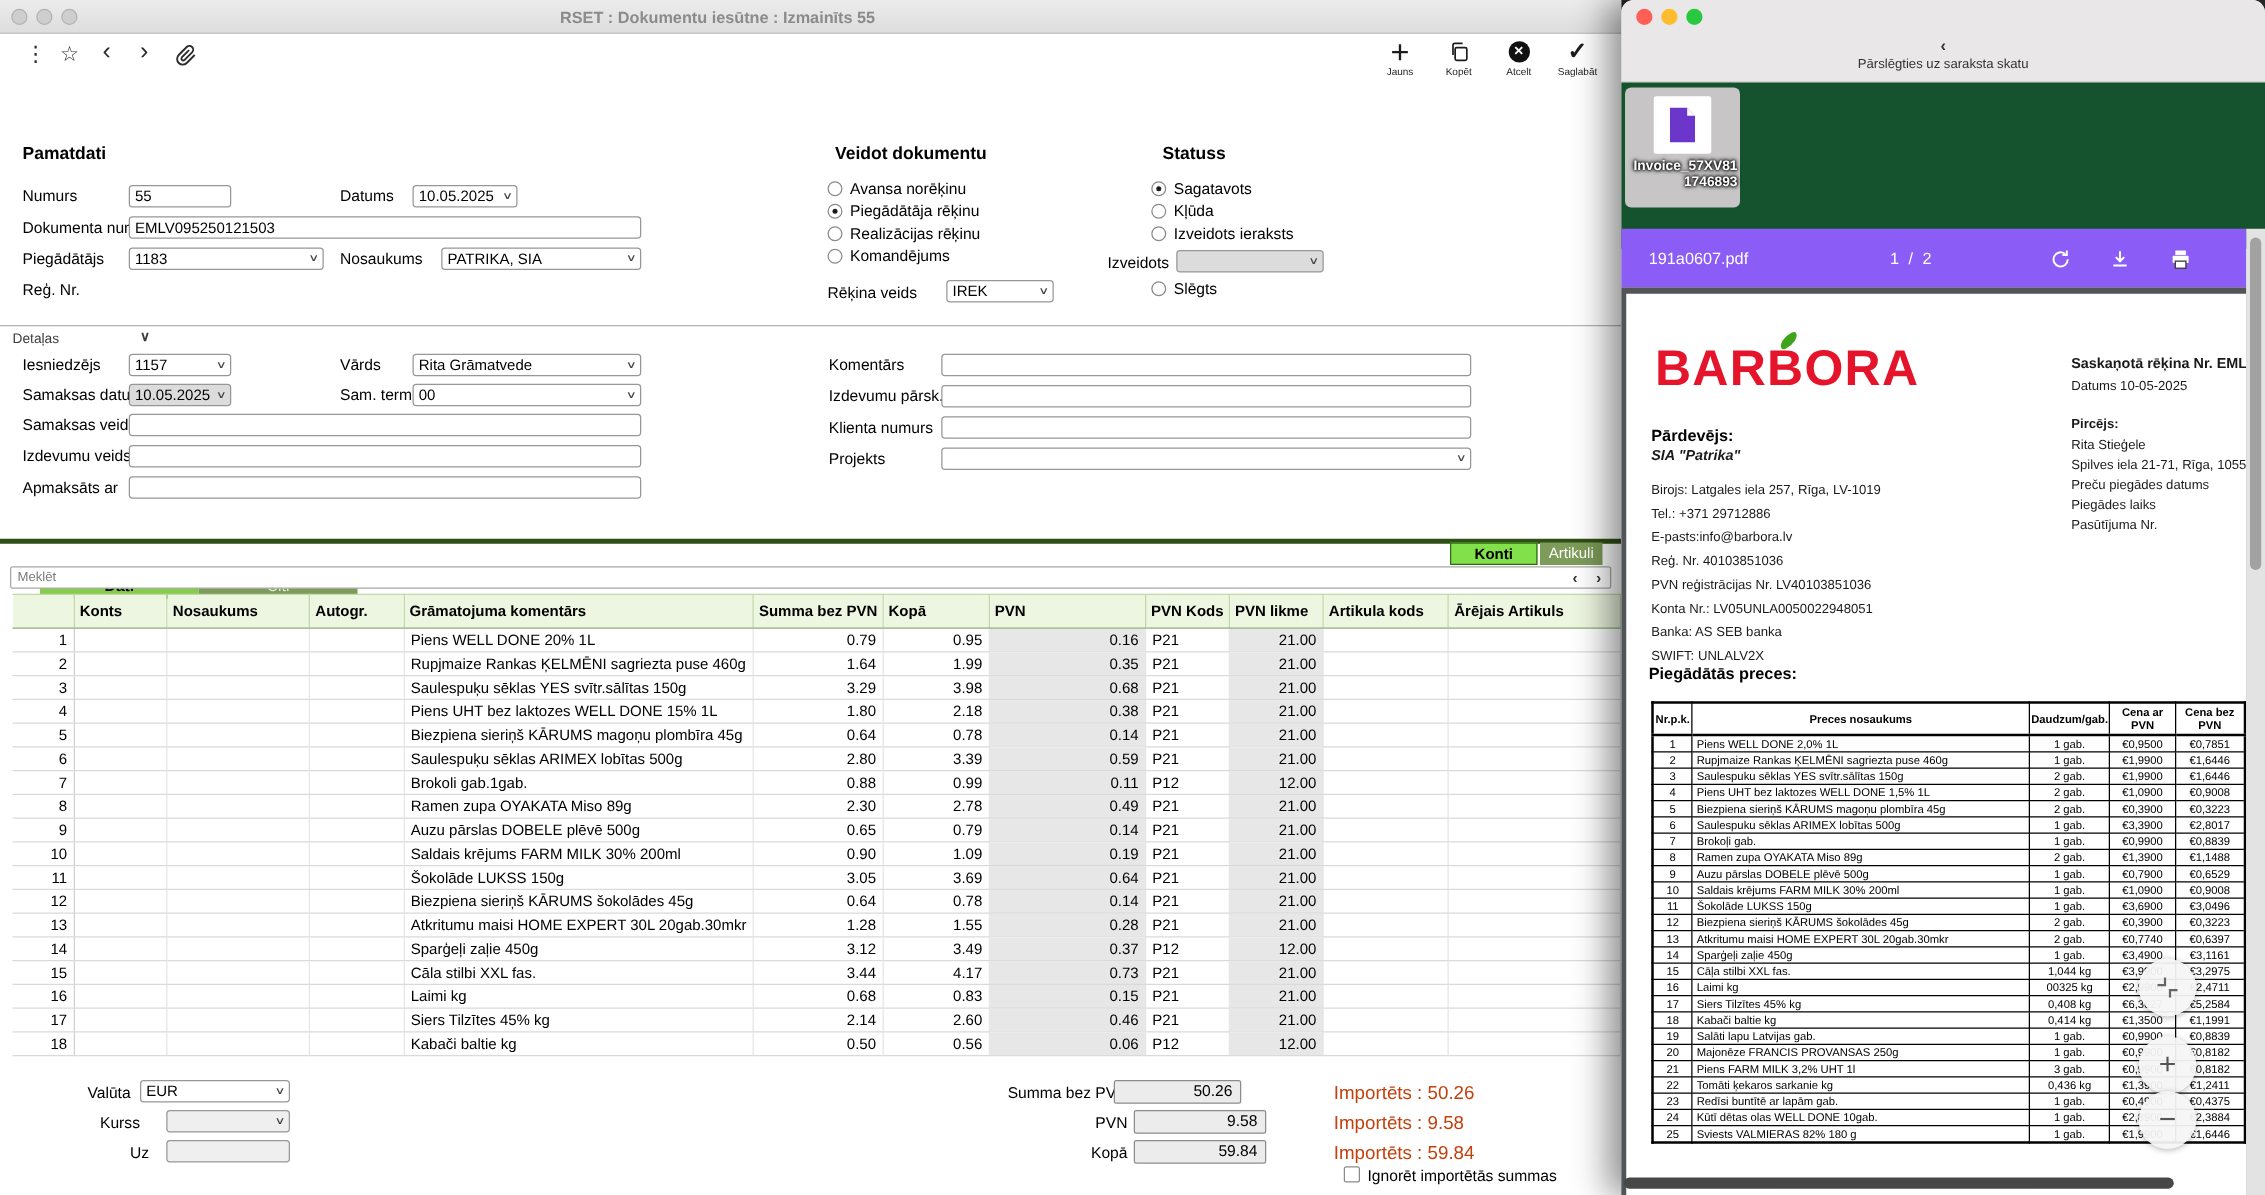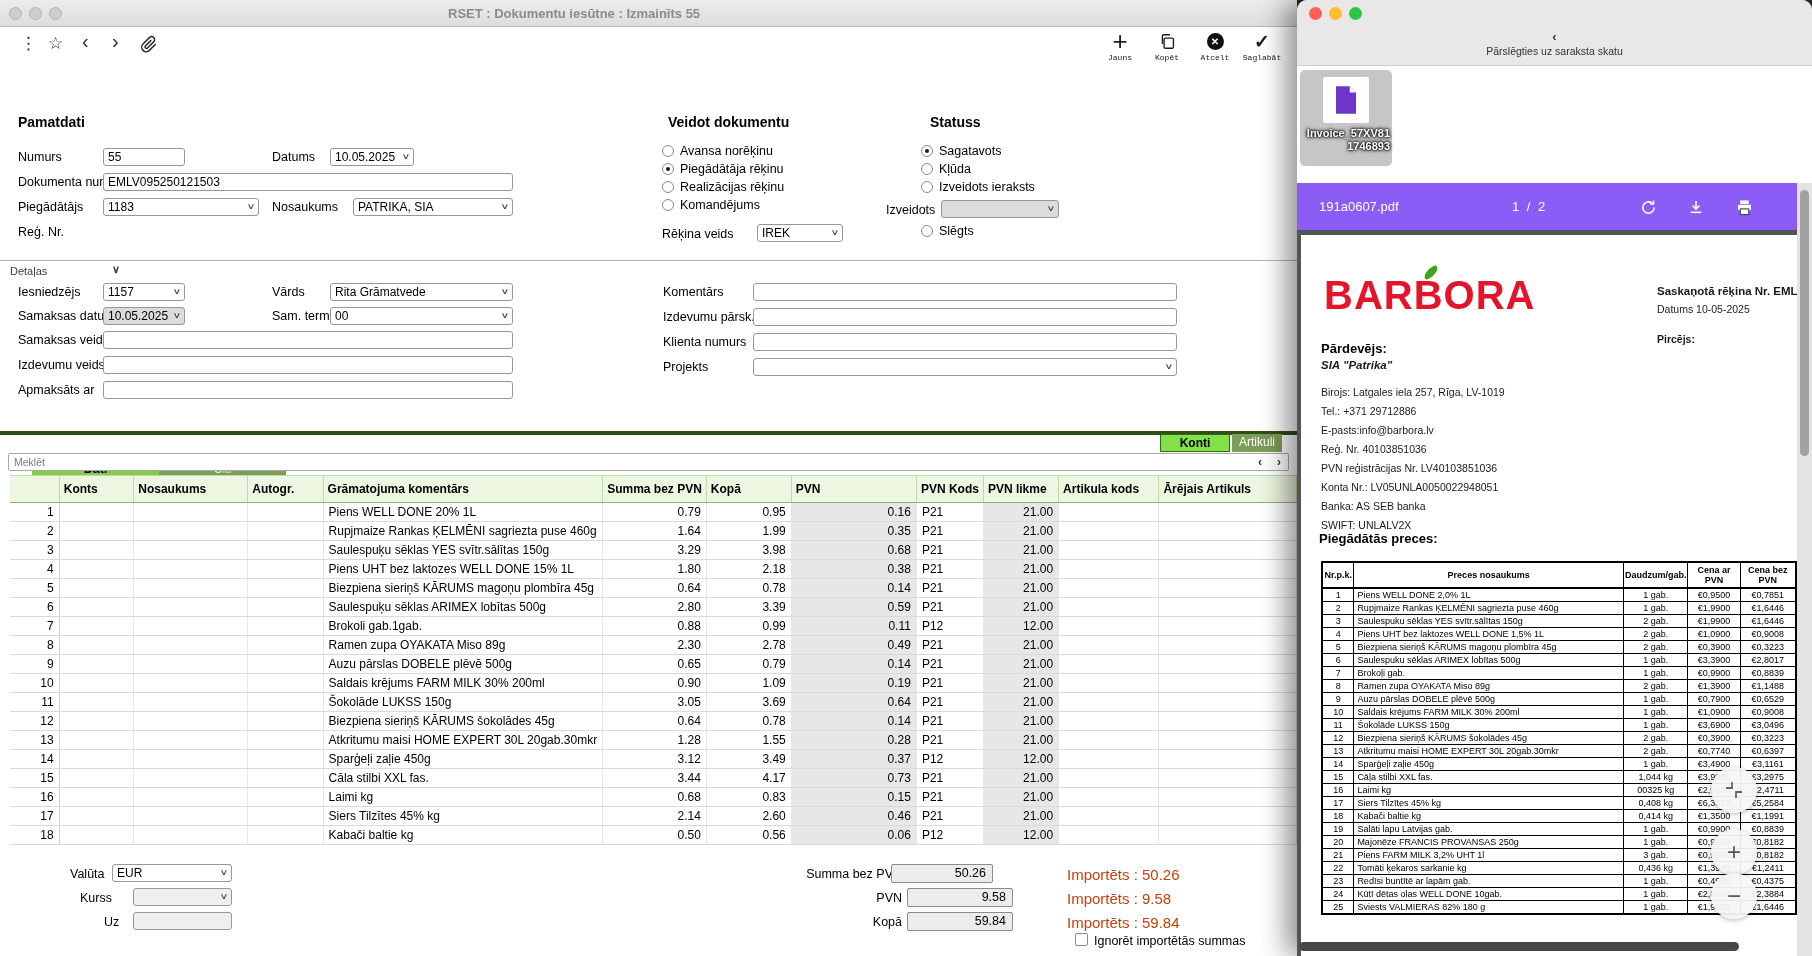--- a/index.html
+++ b/index.html
@@ -13,21 +13,21 @@
   .titlebar { position:absolute; left:0; top:0; right:0; height:27px;
     background:linear-gradient(#ececec,#dddddd); border-bottom:1px solid #b6b6b6; }
   .tl { position:absolute; top:7px; width:13px; height:13px; border-radius:50%; }
   .tl.inactive { background:#cfcdcd; border:1px solid #b3b1b1; }
   .win-title { position:absolute; top:6px; font-size:13px; font-weight:bold; color:#8b8b8b; white-space:nowrap; }
 
   .toolbar { position:absolute; left:0; top:28px; right:0; height:38px; background:#fff; }
   .tool-ic { position:absolute; top:5px; font-size:17px; color:#2b2b2b; cursor:default; line-height:22px; }
   .action-btn { position:absolute; top:2px; width:48px; text-align:center; }
   .action-btn .ic { height:22px; display:flex; align-items:center; justify-content:center; }
-  .action-btn .cap { font-size:8px; color:#222; margin-top:1px;font-family:Liberation Mono, monospace; }
+  .action-btn .cap { font-size:8px; color:#222; margin-top:1px; }
   .plus-glyph { font-size:26px; font-weight:300; line-height:20px; color:#1c1c1c; }
   .check-glyph { font-size:19px; font-weight:bold; color:#1c1c1c; }
   .cancel-circ { width:17px; height:17px; border-radius:50%; background:#111; color:#fff;
     font-size:10px; line-height:17px; text-align:center; font-weight:bold; }
 
   .lbl { position:absolute; font-size:12.5px; color:#000; white-space:nowrap; }
   .hd  { position:absolute; font-size:14px; font-weight:bold; color:#000; }
   .tfield { position:absolute; height:18px; border:1px solid #979797; border-radius:3px;
     background:#fff; font-size:12px; line-height:16px; padding:0 4px; white-space:nowrap; overflow:hidden; }
   .select { display:flex; justify-content:space-between; align-items:center; }
@@ -70,21 +70,21 @@
   .checkbox { position:absolute; width:13px; height:13px; border:1px solid #8a8a8a; border-radius:2px; background:#fff; }
 
   
   .pdf-window { position:absolute; left:1297px; top:0; width:515px; height:956px;
     border-radius:10px 10px 0 0; overflow:hidden; box-shadow:-10px 0 28px rgba(0,0,0,.45); background:#e9e7e7; }
   .pdf-titlebar { position:absolute; left:0; top:0; right:0; height:27px; background:#e9e7e7; }
   .tl.red { background:#ff5f57; } .tl.yellow { background:#febc2e; } .tl.green { background:#28c840; }
   .pdf-nav { position:absolute; left:0; top:27px; right:0; height:39px; background:#e9e7e7; border-bottom:1px solid #cfcccc; text-align:center; }
   .pdf-nav .backchev { font-size:13px; color:#333; font-weight:bold; display:block; margin-top:2px; }
   .pdf-nav .caption { font-size:10.5px; color:#333; display:block; margin-top:1px; }
-  .file-strip { position:absolute; left:0; top:66px; right:0; height:133px; background:#ffffff; }
+  .file-strip { position:absolute; left:0; top:66px; right:0; height:133px; background:#14532d; }
   .file-tile { position:absolute; left:3px; top:4px; width:92px; height:96px; background:#c7c5c5; border-radius:5px; }
   .file-thumb { position:absolute; left:23px; top:7px; width:46px; height:46px; background:#fff; border-radius:2px;
     display:flex; align-items:center; justify-content:center; }
   .file-name { position:absolute; left:0; right:2px; top:57px; text-align:right; font-size:11px; font-weight:bold; color:#fff;
     text-shadow:0 0 2px #000,0 0 3px #000,0 0 4px #000; line-height:13px; }
   .pdf-toolbar { position:absolute; left:0; top:183px; width:500px; height:47px; background:#8b5cf6; color:#fff; }
   .pdf-fn { position:absolute; left:22px; top:16px; font-size:13px; }
   .pdf-page-num { position:absolute; left:215px; top:16px; font-size:13px; letter-spacing:2px; }
   .pdf-tool-ic { position:absolute; top:13px; width:22px; height:22px; display:flex; align-items:center; justify-content:center; }
   .pdf-viewer { position:absolute; left:0; top:230px; width:500px; height:726px; background:#515558; overflow:hidden; }
@@ -653,20 +653,27 @@
   </div>
 
   <div class="pdf-viewer">
     <div class="pdf-page">
       <div class="inv-logo" style="left:23px;top:38px">BARBORA</div>
       <div class="inv-leaf" style="left:122px;top:33px"></div>
 
       <div class="inv-line inv-b" style="left:356px;top:50px;font-size:11.5px">Saskaņotā rēķina Nr. EML</div>
       <div class="inv-line" style="left:356px;top:68px">Datums 10-05-2025</div>
       <div class="inv-line inv-b" style="left:356px;top:98px">Pircējs:</div>
+      <div class="abs" id="buyer-lines" style="left:356px;top:113px">
+          <div class="inv-line" style="position: static; line-height: 16px;">Rita Stieģele</div>
+          <div class="inv-line" style="position: static; line-height: 16px;">Spilves iela 21-71, Rīga, 1055</div>
+          <div class="inv-line" style="position: static; line-height: 16px;">Preču piegādes datums</div>
+          <div class="inv-line" style="position: static; line-height: 16px;">Piegādes laiks</div>
+          <div class="inv-line" style="position: static; line-height: 16px;">Pasūtījuma Nr.</div>
+        </div>
 
       <div class="inv-head" style="left:20px;top:106px">Pārdevējs:</div>
       <div class="inv-line inv-b" style="left:20px;top:124px;font-style:italic;font-size:11.5px">SIA "Patrika"</div>
       <div class="abs" id="seller-lines" style="left:20px;top:148px">
           <div class="inv-line" style="position: static; line-height: 19px;">Birojs: Latgales iela 257, Rīga, LV-1019</div>
           <div class="inv-line" style="position: static; line-height: 19px;">Tel.: +371 29712886</div>
           <div class="inv-line" style="position: static; line-height: 19px;">E-pasts:info@barbora.lv</div>
           <div class="inv-line" style="position: static; line-height: 19px;">Reģ. Nr. 40103851036</div>
           <div class="inv-line" style="position: static; line-height: 19px;">PVN reģistrācijas Nr. LV40103851036</div>
           <div class="inv-line" style="position: static; line-height: 19px;">Konta Nr.: LV05UNLA0050022948051</div>

